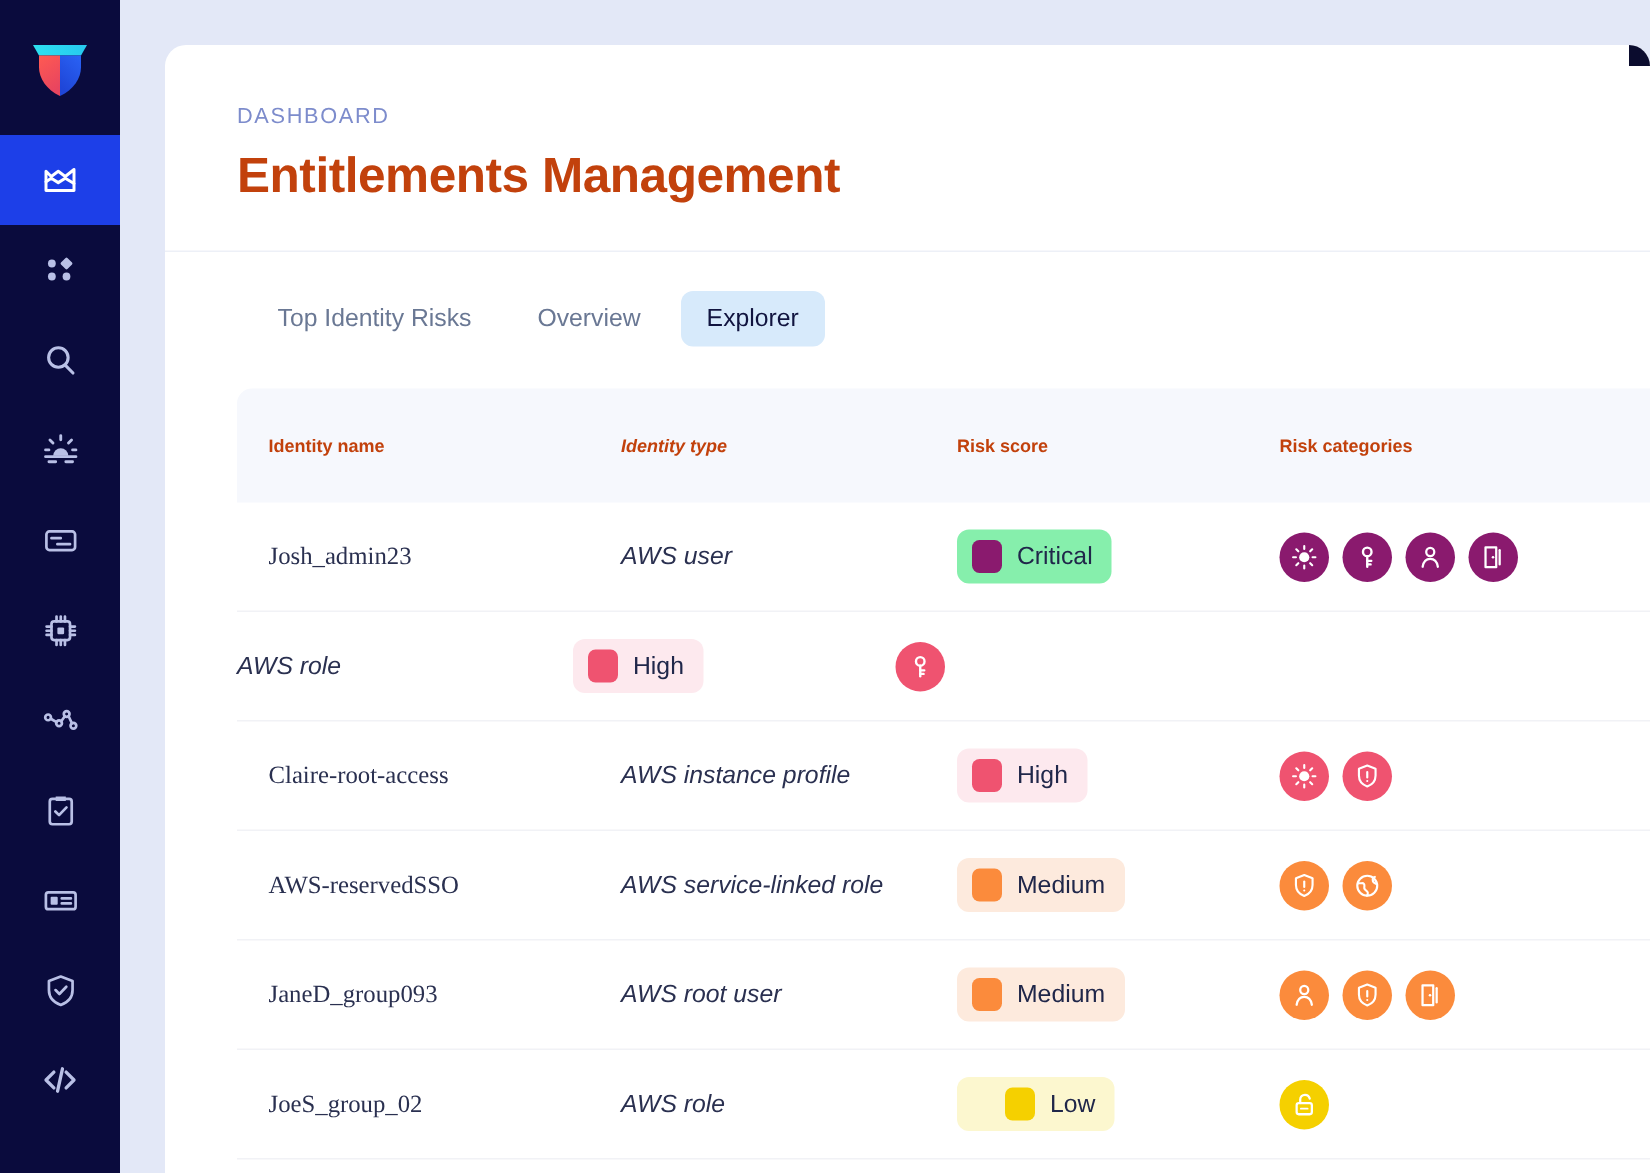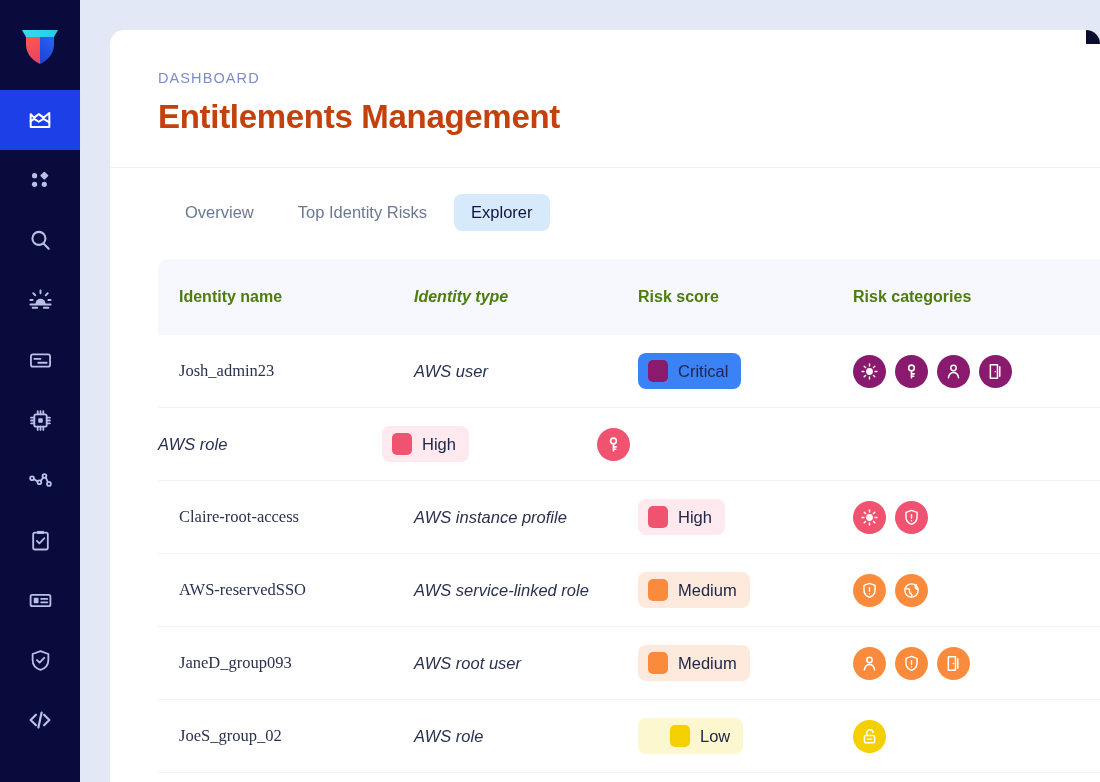--- a/index.html
+++ b/index.html
@@ -86,23 +86,23 @@
 
   
   .table { margin: 28px 0 0 48px; width: 952px; }
   .thead {
     display: flex; align-items: center;
     height: 76px;
     background: #f6f8fd;
     border-radius: 10px 10px 0 0;
   }
   .th {
-    font-size: 16px;
+    font-size: 12px;
     font-weight: bold;
-    color: #4d7c0f;
+    color: #c2410c;
   }
   .c1 { width: 256px; padding-left: 21px; }
   .c2 { width: 224px; font-style: italic; }
   .c3 { width: 215px; }
   .c4 { width: 236px; }
 
   .trow {
     display: flex; align-items: center;
     height: 73px;
     border-bottom: 1px solid #f1f2f6;
@@ -256,37 +256,37 @@
   <main class="card">
     <div class="corner-chip"></div>
 
     <div class="card-header">
       <div class="eyebrow">DASHBOARD</div>
       <h1 class="page-title">Entitlements Management</h1>
     </div>
     <div class="header-rule"></div>
 
     <div class="tabs">
+      <div class="tab">Top Identity Risks</div>
       <div class="tab">Overview</div>
-      <div class="tab">Top Identity Risks</div>
       <div class="tab active">Explorer</div>
     </div>
 
     <div class="table">
       <div class="thead">
         <div class="th c1">Identity name</div>
         <div class="th c2">Identity type</div>
         <div class="th c3">Risk score</div>
         <div class="th c4">Risk categories</div>
       </div>
       <div id="tbody">
           <div class="trow">
             <div class="c1 cell-name">Josh_admin23</div>
             <div class="c2 cell-type">AWS user</div>
-            <div class="c3"><span class="badge" style="background: #3b82f6;">
+            <div class="c3"><span class="badge" style="background: #86efac;">
                 <span class="swatch" style="background: rgb(138, 26, 110);"></span>
                 <span class="blabel">Critical</span>
               </span></div>
             <div class="c4 cats">
               <div class="cat" style="background: rgb(138, 26, 110);">
                 <svg width="19" height="19" viewBox="0 0 24 24" fill="none" stroke="#fff" stroke-width="1.8" stroke-linecap="round">
                   <circle cx="12" cy="12" r="4.3" fill="#fff" stroke="none"></circle>
                   <path d="M12 2.6 V5 M12 19 V21.4 M2.6 12 H5 M19 12 H21.4 M5.3 5.3 L7 7 M17 17 L18.7 18.7 M18.7 5.3 L17 7 M7 17 L5.3 18.7"></path>
                 </svg>
               </div>

